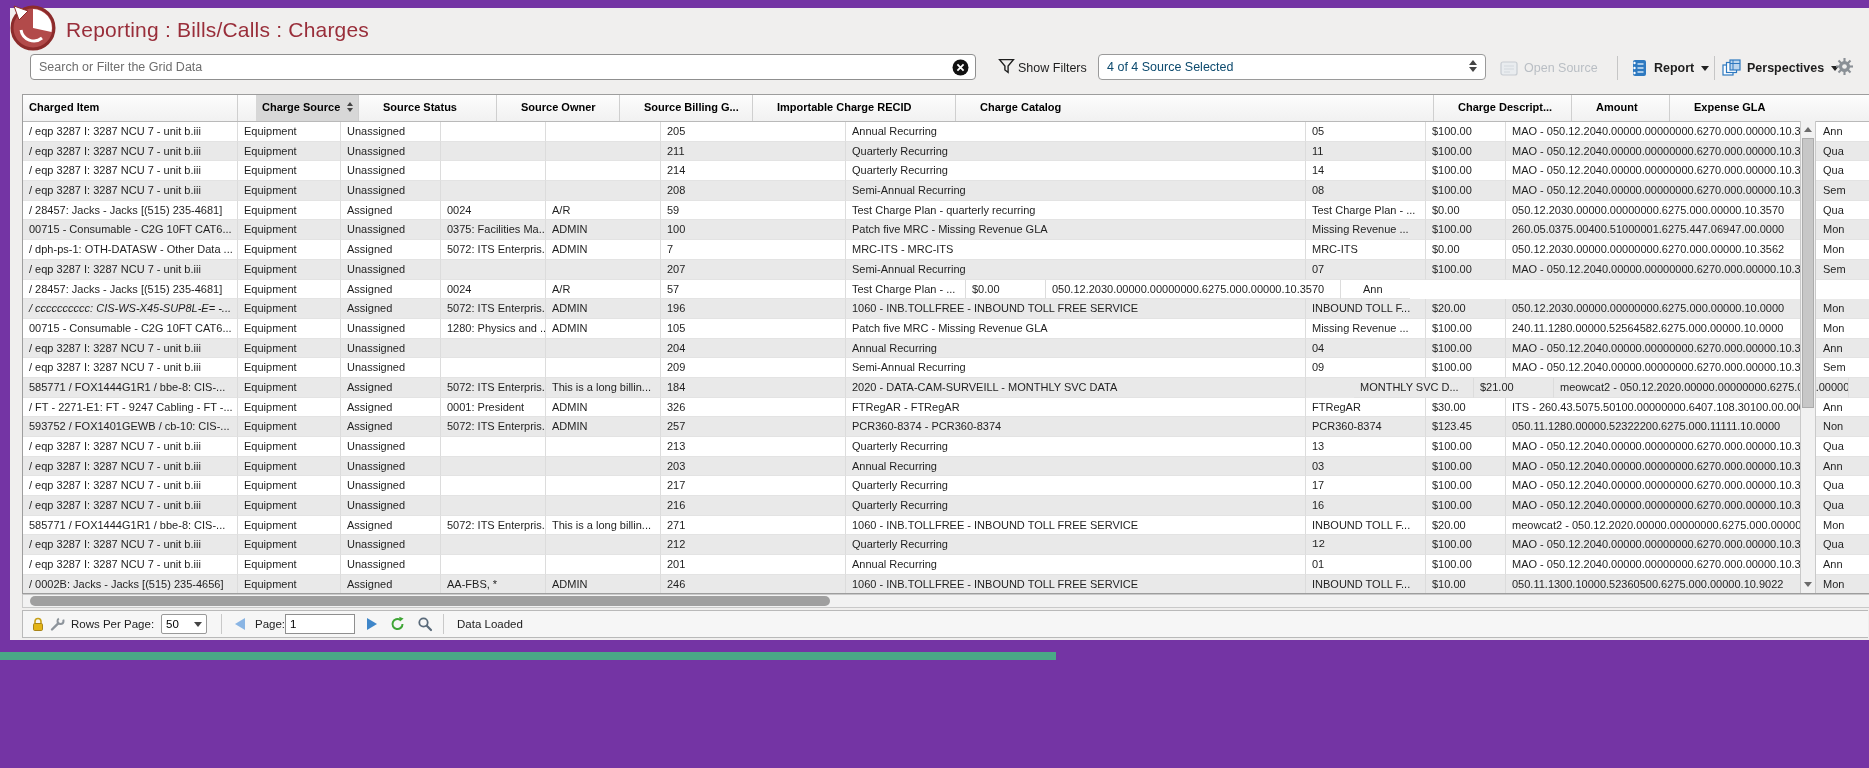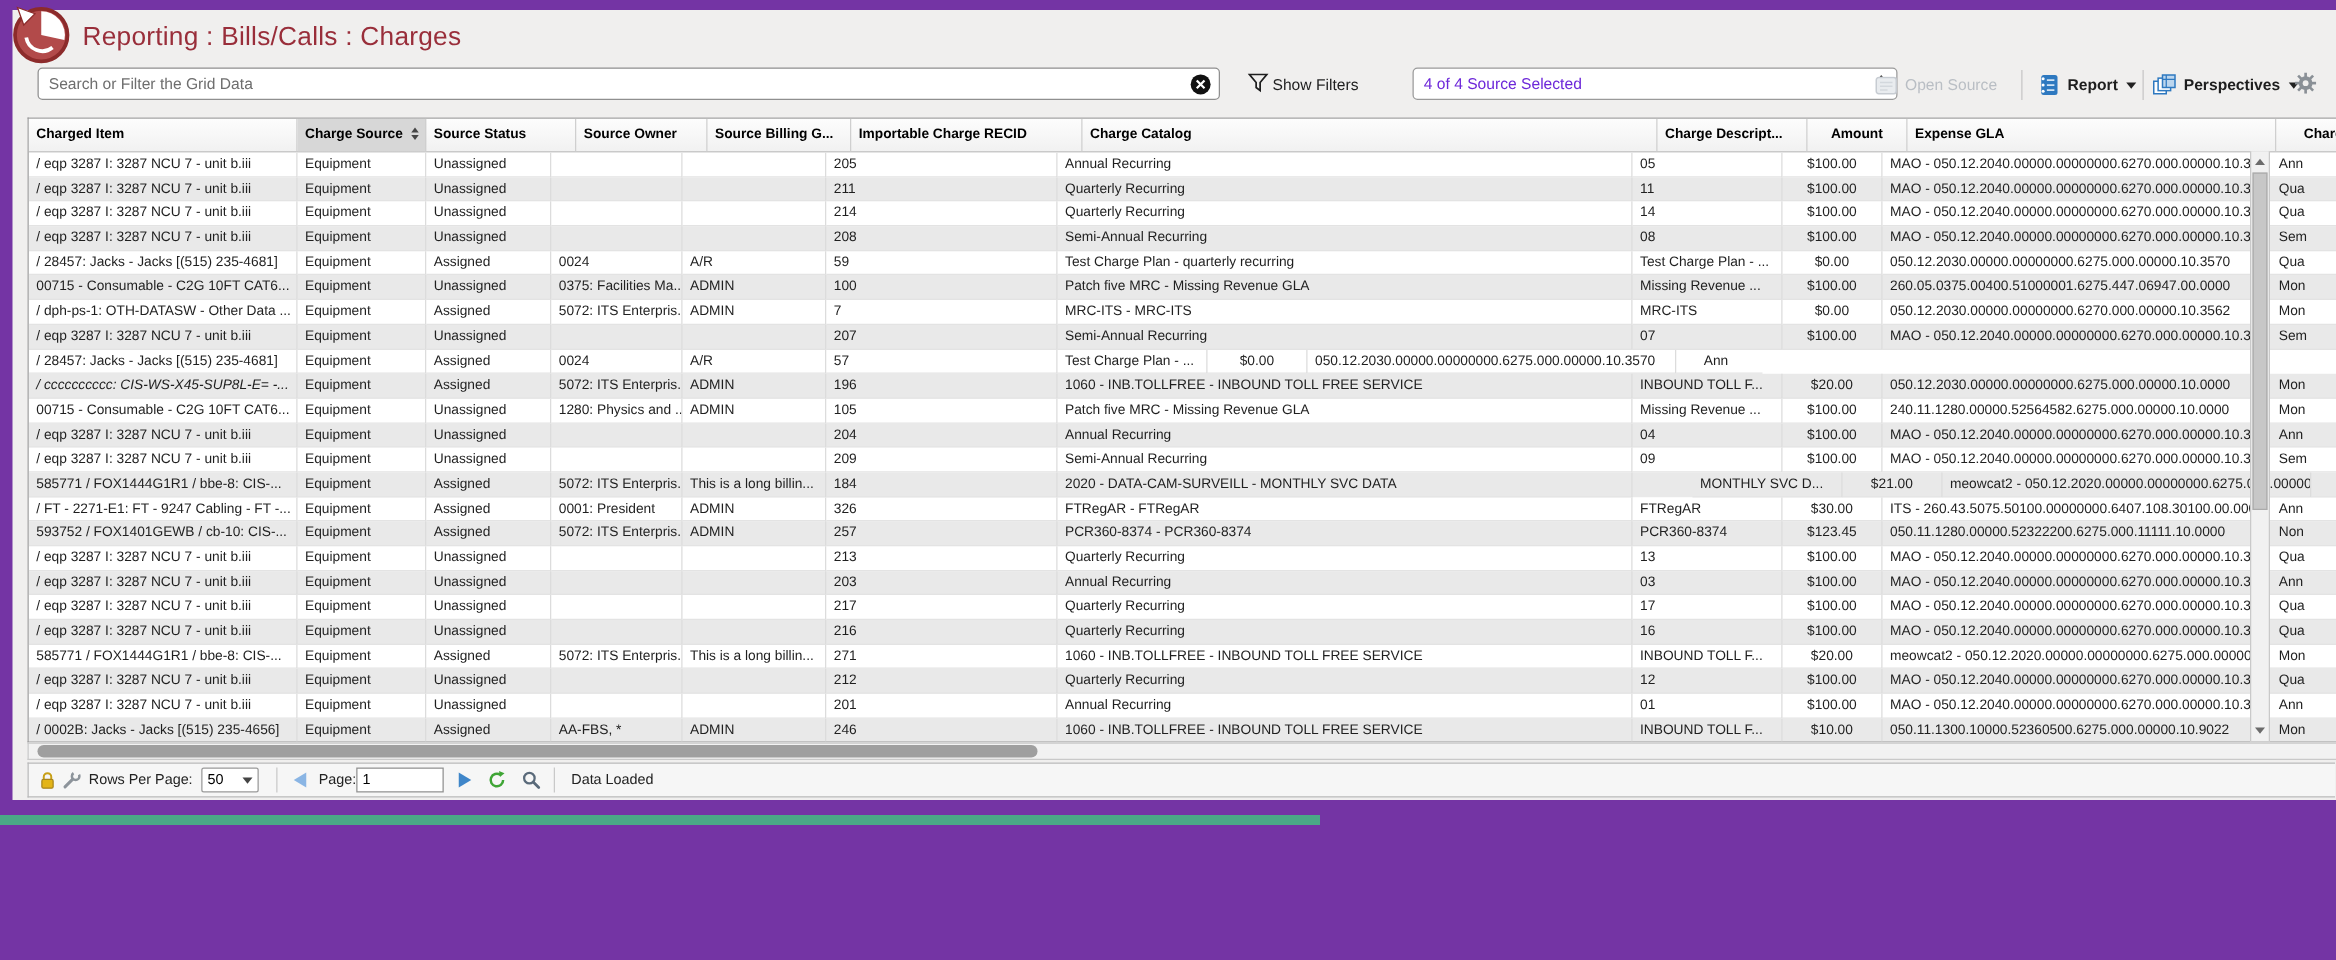--- a/index.html
+++ b/index.html
@@ -12,52 +12,52 @@
   
   .search{position:absolute;left:30px;top:54px;width:946px;height:26px;box-sizing:border-box;
     border:1px solid #8f8f8f;border-radius:4px;background:#fff;padding:0 26px 0 8px;
     font-size:12.5px;color:#222;outline:none;}
   .search::placeholder{color:#6e6e6e;}
   .clear-btn{position:absolute;left:952px;top:59px;width:17px;height:17px;cursor:pointer;}
   .tb-item{position:absolute;top:56px;height:24px;display:flex;align-items:center;font-size:12.5px;color:#1e1e1e;}
   .funnel{position:absolute;left:998px;top:58px;}
   .showfilters{left:1018px;}
   .srcsel{position:absolute;left:1098px;top:54px;width:388px;height:26px;box-sizing:border-box;
-    border:1px solid #9a9a9a;border-radius:4px;background:#fff;font-size:12.5px;color:#6d28d9;
-    display:flex;align-items:center;padding:0 8px;cursor:pointer;margin-left:32px;}
+    border:1px solid #9a9a9a;border-radius:4px;background:#fff;font-size:12.5px;color:#0c4a6e;
+    display:flex;align-items:center;padding:0 8px;cursor:pointer;}
   .spinner{position:absolute;right:8px;top:5px;display:flex;flex-direction:column;gap:2px;}
   .tri-u{width:0;height:0;border-left:4px solid transparent;border-right:4px solid transparent;border-bottom:5px solid #444;}
   .tri-d{width:0;height:0;border-left:4px solid transparent;border-right:4px solid transparent;border-top:5px solid #444;}
   .opensrc{left:1500px;color:#b9bec4;}
   .opensrc svg{margin-right:6px;}
   .vsep{position:absolute;top:56px;width:1px;height:24px;background:#c6c6c6;}
   .btn{cursor:pointer;}
   .report{left:1630px;font-weight:bold;}
   .persp{left:1722px;font-weight:bold;}
   .caret{width:0;height:0;border-left:4px solid transparent;border-right:4px solid transparent;
     border-top:5px solid #222;margin-left:7px;}
   .gear{position:absolute;left:1836px;top:58px;cursor:pointer;}
   
   .grid{position:absolute;left:22px;top:94px;width:1847px;height:500px;
     border:1px solid #9d9d9d;border-right:none;box-sizing:border-box;background:#fff;overflow:hidden;}
-  .ghead{display:flex;height:26px;background:linear-gradient(#fdfdfd,#f1f1f1);border-bottom:1px solid #b9b9b9;}
+  .ghead{display:flex;height:26px;background:linear-gradient(#fdfdfd,#f1f1f1);border-bottom:1px solid #b9b9b9;gap:18px;}
   .hcell{position:relative;box-sizing:border-box;flex:none;padding:0 6px;font-size:11px;font-weight:bold;
     color:#000;line-height:25px;white-space:nowrap;overflow:hidden;border-right:1px solid #cfcfcf;cursor:pointer;}
   .hcell.sorted{background:#d7d7d7;}
   .sorticon{position:absolute;right:5px;top:7px;display:flex;flex-direction:column;gap:2px;}
   .sorticon i{display:block;width:0;height:0;}
   .sorticon .up{border-left:3.5px solid transparent;border-right:3.5px solid transparent;border-bottom:4px solid #444;}
   .sorticon .dn{border-left:3.5px solid transparent;border-right:3.5px solid transparent;border-top:4px solid #444;}
   .gbody{height:473px;overflow:hidden;}
   .grow{display:flex;height:19.7px;box-sizing:border-box;cursor:pointer;}
   .grow:nth-child(even){background:#e9e9e9;}
   .grow:nth-child(odd){background:#fff;}
   .cell{box-sizing:border-box;flex:none;padding:0 6px;font-size:11px;color:#1f1f1f;line-height:19.5px;
     white-space:nowrap;overflow:hidden;border-right:1px solid #dcdcdc;border-bottom:1px solid #e3e3e3;}
-  .cell.right,.hcell.right{text-align:center;}
+  .cell.right,.hcell.right{text-align:left;}
   .cell.lastcol,.hcell.lastcol{padding-left:22px;border-right:none;}
   
   .vscroll{position:absolute;left:1800px;top:121px;width:16px;height:472px;background:#f1f1f1;
     border-left:1px solid #c9c9c9;border-right:1px solid #c9c9c9;box-sizing:border-box;z-index:4;}
   .vs-btn{position:absolute;left:0;width:14px;height:15px;display:flex;align-items:center;justify-content:center;cursor:pointer;}
   .vs-up{top:1px;}.vs-dn{bottom:1px;}
   .vs-thumb{position:absolute;left:1px;top:17px;width:12px;height:270px;background:#c7c7c7;border:1px solid #ababab;
     box-sizing:border-box;cursor:grab;}
   
   .hscroll{position:absolute;left:22px;top:594px;width:1847px;height:14px;background:#f2f2f2;
@@ -448,21 +448,21 @@
           <div class="cell lastcol" style="width: 69px;">Mon</div>
         </div>
         <div class="grow">
           <div class="cell" style="width: 215px;">/ eqp 3287 I: 3287 NCU 7 - unit b.iii</div>
           <div class="cell" style="width: 103px;">Equipment</div>
           <div class="cell" style="width: 100px;">Unassigned</div>
           <div class="cell" style="width: 105px;"></div>
           <div class="cell" style="width: 115px;"></div>
           <div class="cell" style="width: 185px;">212</div>
           <div class="cell" style="width: 460px;">Quarterly Recurring</div>
-          <div class="cell" style="width: 120px;">12</div>
+          <div class="cell" style="width: 120px; font-family: Liberation Mono, monospace;">12</div>
           <div class="cell right" style="width: 80px;">$100.00</div>
           <div class="cell" style="width: 295px;">MAO - 050.12.2040.00000.00000000.6270.000.00000.10.37...</div>
           <div class="cell lastcol" style="width: 69px;">Qua</div>
         </div>
         <div class="grow">
           <div class="cell" style="width: 215px;">/ eqp 3287 I: 3287 NCU 7 - unit b.iii</div>
           <div class="cell" style="width: 103px;">Equipment</div>
           <div class="cell" style="width: 100px;">Unassigned</div>
           <div class="cell" style="width: 105px;"></div>
           <div class="cell" style="width: 115px;"></div>

